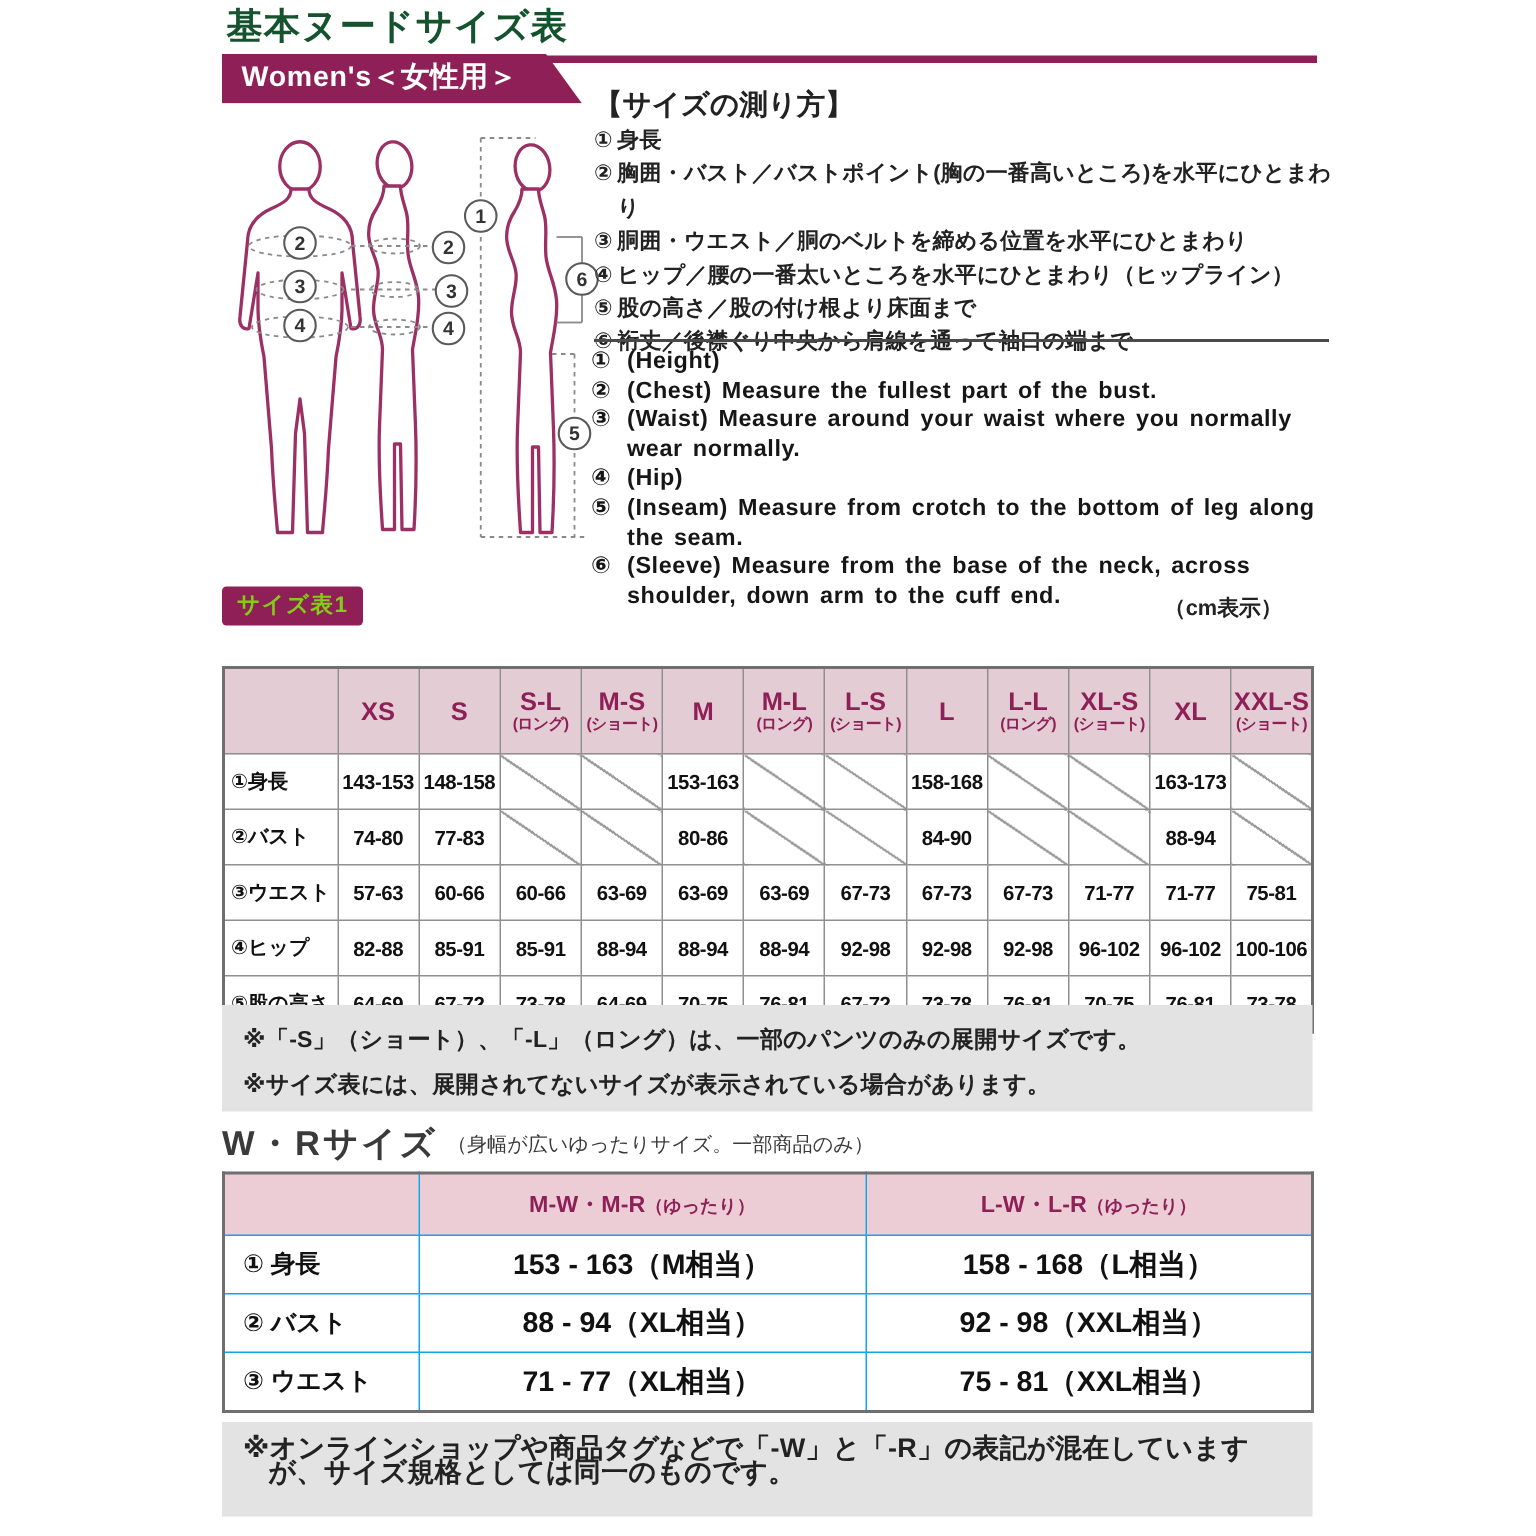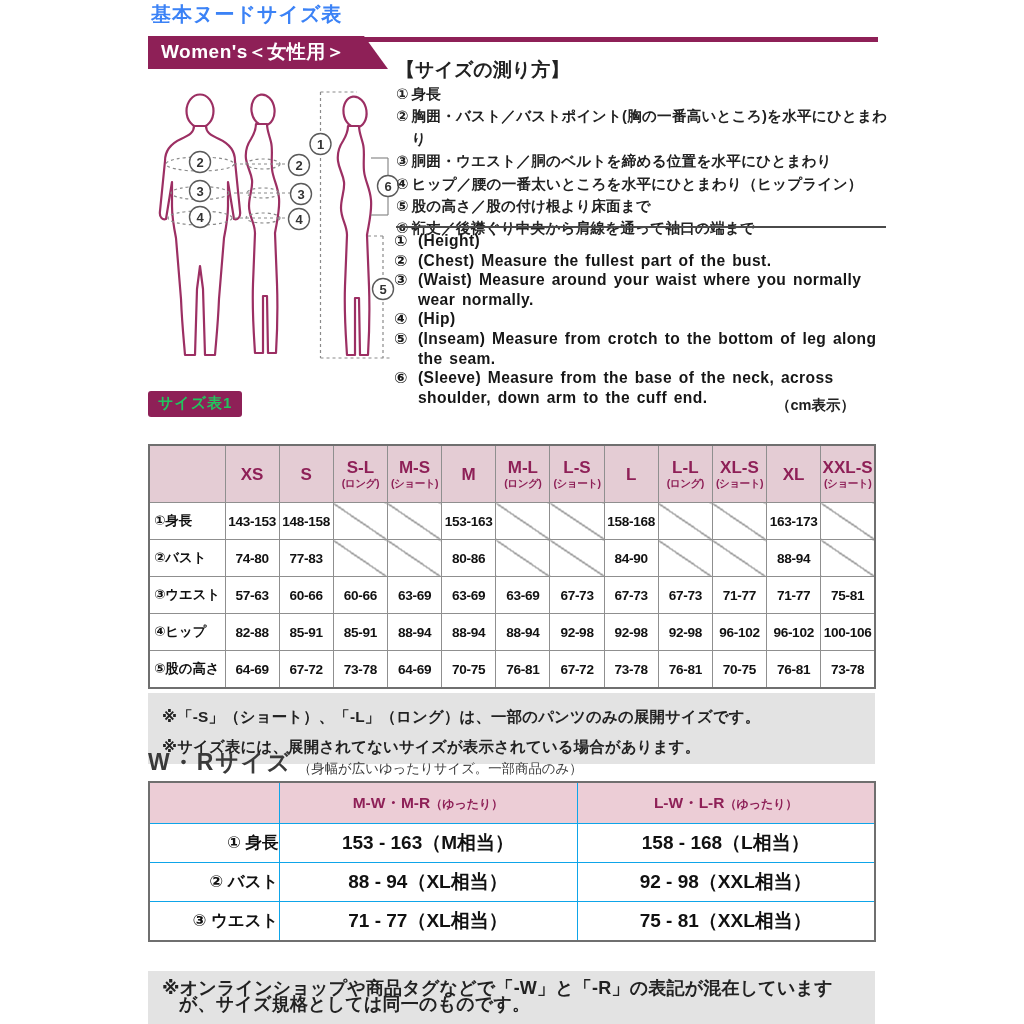--- a/index.html
+++ b/index.html
@@ -1,67 +1,67 @@
 <!DOCTYPE html>
 <html><head>
 <meta charset="utf-8">
 <style>
   html,body{margin:0;padding:0;background:#fff;}
   .page{position:relative;width:1024px;height:1024px;background:#fff;overflow:hidden;
         font-family:"Liberation Sans","DejaVu Sans",sans-serif;color:#1c1c1c;}
 
-  .title{position:absolute;left:151px;top:1px;font-size:20px;font-weight:bold;color:#3b82f6;letter-spacing:1px;}
+  .title{position:absolute;left:151px;top:1px;font-size:24px;font-weight:bold;color:#14532d;letter-spacing:1px;}
 
   .banner-line{position:absolute;left:150px;top:37px;width:728px;height:5px;background:var(--maroon);}
   .banner{position:absolute;left:148px;top:36px;width:240px;height:33px;background:var(--maroon);
           color:#fff;font-weight:bold;font-size:19px;line-height:32px;padding-left:13px;box-sizing:border-box;
           clip-path:polygon(0 0,calc(100% - 24px) 0,100% 100%,0 100%);letter-spacing:.5px;}
 
   .figure-wrap{position:absolute;left:150px;top:84px;}
 
   .measure-head{position:absolute;left:396px;top:57px;font-size:19px;font-weight:bold;color:#222;}
   .jp-list{position:absolute;left:396px;top:83px;width:496px;}
   .jp-list .m-item{display:flex;font-size:14.6px;line-height:22.4px;font-weight:600;color:#222;letter-spacing:.2px;}
   .m-item .num{flex:none;margin-right:3px;}
   .divider{position:absolute;left:396px;top:226px;width:490px;height:2px;background:#4a4a4a;}
   .en-list{position:absolute;left:394px;top:231px;width:500px;}
   .en-list .m-item{display:flex;font-size:15.6px;line-height:19.6px;font-weight:600;color:#161616;
                    letter-spacing:.4px;word-spacing:2px;}
   .en-list .m-item .num{width:24px;flex:none;margin-right:0;}
   .unit-note{position:absolute;left:776px;top:396px;font-size:14.5px;font-weight:bold;color:#222;}
 
-  .badge{position:absolute;left:148px;top:391px;background:var(--maroon);color:#22c55e;font-size:15px;
+  .badge{position:absolute;left:148px;top:391px;background:var(--maroon);color:#84cc16;font-size:15px;
          font-weight:bold;padding:3px 10px 4px;border-radius:3px;letter-spacing:1px;}
 
   table{border-collapse:collapse;table-layout:fixed;background:#fff;}
   .size1{position:absolute;left:148px;top:444px;width:728px;border:2px solid #6f6f6f;}
   .size1 th,.size1 td{border:1px solid #8f8f8f;text-align:center;padding:0;}
   .size1 thead th{background:var(--pink1);color:var(--maroon);height:56px;font-weight:bold;vertical-align:middle;}
   .size1 thead .sz{display:block;font-size:17px;line-height:19px;}
   .size1 thead .sub{display:block;font-size:10.6px;line-height:13px;letter-spacing:-.5px;}
   .size1 tbody th{height:36px;font-size:13.4px;font-weight:bold;text-align:left;padding-left:4px;
                   white-space:nowrap;color:#111;background:#fff;}
   .size1 tbody td{height:36px;font-size:13.6px;font-weight:bold;color:#111;letter-spacing:-.3px;}
   td.diag{background-image:linear-gradient(to right top,transparent calc(50% - .8px),
           #9a9a9a calc(50% - .8px),#9a9a9a calc(50% + .8px),transparent calc(50% + .8px));}
 
-  .note-box{position:absolute;background:var(--gray);box-sizing:border-box;margin-top:23px;}
+  .note-box{position:absolute;background:var(--gray);box-sizing:border-box;}
   .note1{left:148px;top:670px;width:727px;height:71px;padding:9px 10px 0 14px;}
   .note1 .note-line{font-size:15.4px;font-weight:600;line-height:30px;color:#222;letter-spacing:.2px;}
 
-  .wr-head{position:absolute;left:148px;top:747px;display:flex;align-items:flex-end;}
+  .wr-head{position:absolute;left:148px;top:747px;display:flex;align-items:center;}
   .wr-head .big{font-size:23px;font-weight:bold;color:#3a3a3a;letter-spacing:2px;}
   .wr-head .small{font-size:13.4px;font-weight:400;color:#3a3a3a;margin-left:6px;}
 
   .wr{position:absolute;left:148px;top:781px;width:727px;border:2px solid #6f6f6f;}
   .wr th,.wr td{border:1px solid #0ea5e9;padding:0;}
   .wr thead th{background:var(--pink2);color:var(--maroon);height:40px;font-weight:bold;text-align:center;}
   .wr thead .sz{font-size:15.5px;}
   .wr thead .sub{font-size:12px;}
-  .wr tbody th{height:38px;font-size:16.5px;font-weight:bold;text-align:right;padding-left:12px;color:#111;background:#fff;}
+  .wr tbody th{height:38px;font-size:16.5px;font-weight:bold;text-align:left;padding-left:12px;color:#111;background:#fff;}
   .wr tbody td{height:38px;font-size:19px;font-weight:bold;text-align:center;color:#111;}
 
   .note2{left:148px;top:948px;width:727px;height:63px;padding:9px 14px 0 31px;text-indent:-17px;
          font-size:18px;font-weight:700;line-height:16px;color:#222;letter-spacing:.2px;}
 
   
   .body-outline{fill:#fff;stroke:#9c2f63;stroke-width:2.2;stroke-linejoin:round;}
   .dash{fill:none;stroke:#8a8a8a;stroke-width:1.2;stroke-dasharray:3 3;}
   .solidln{fill:none;stroke:#8a8a8a;stroke-width:1.2;}
   .pt circle{fill:#fff;stroke:#5a5a5a;stroke-width:1.4;}

